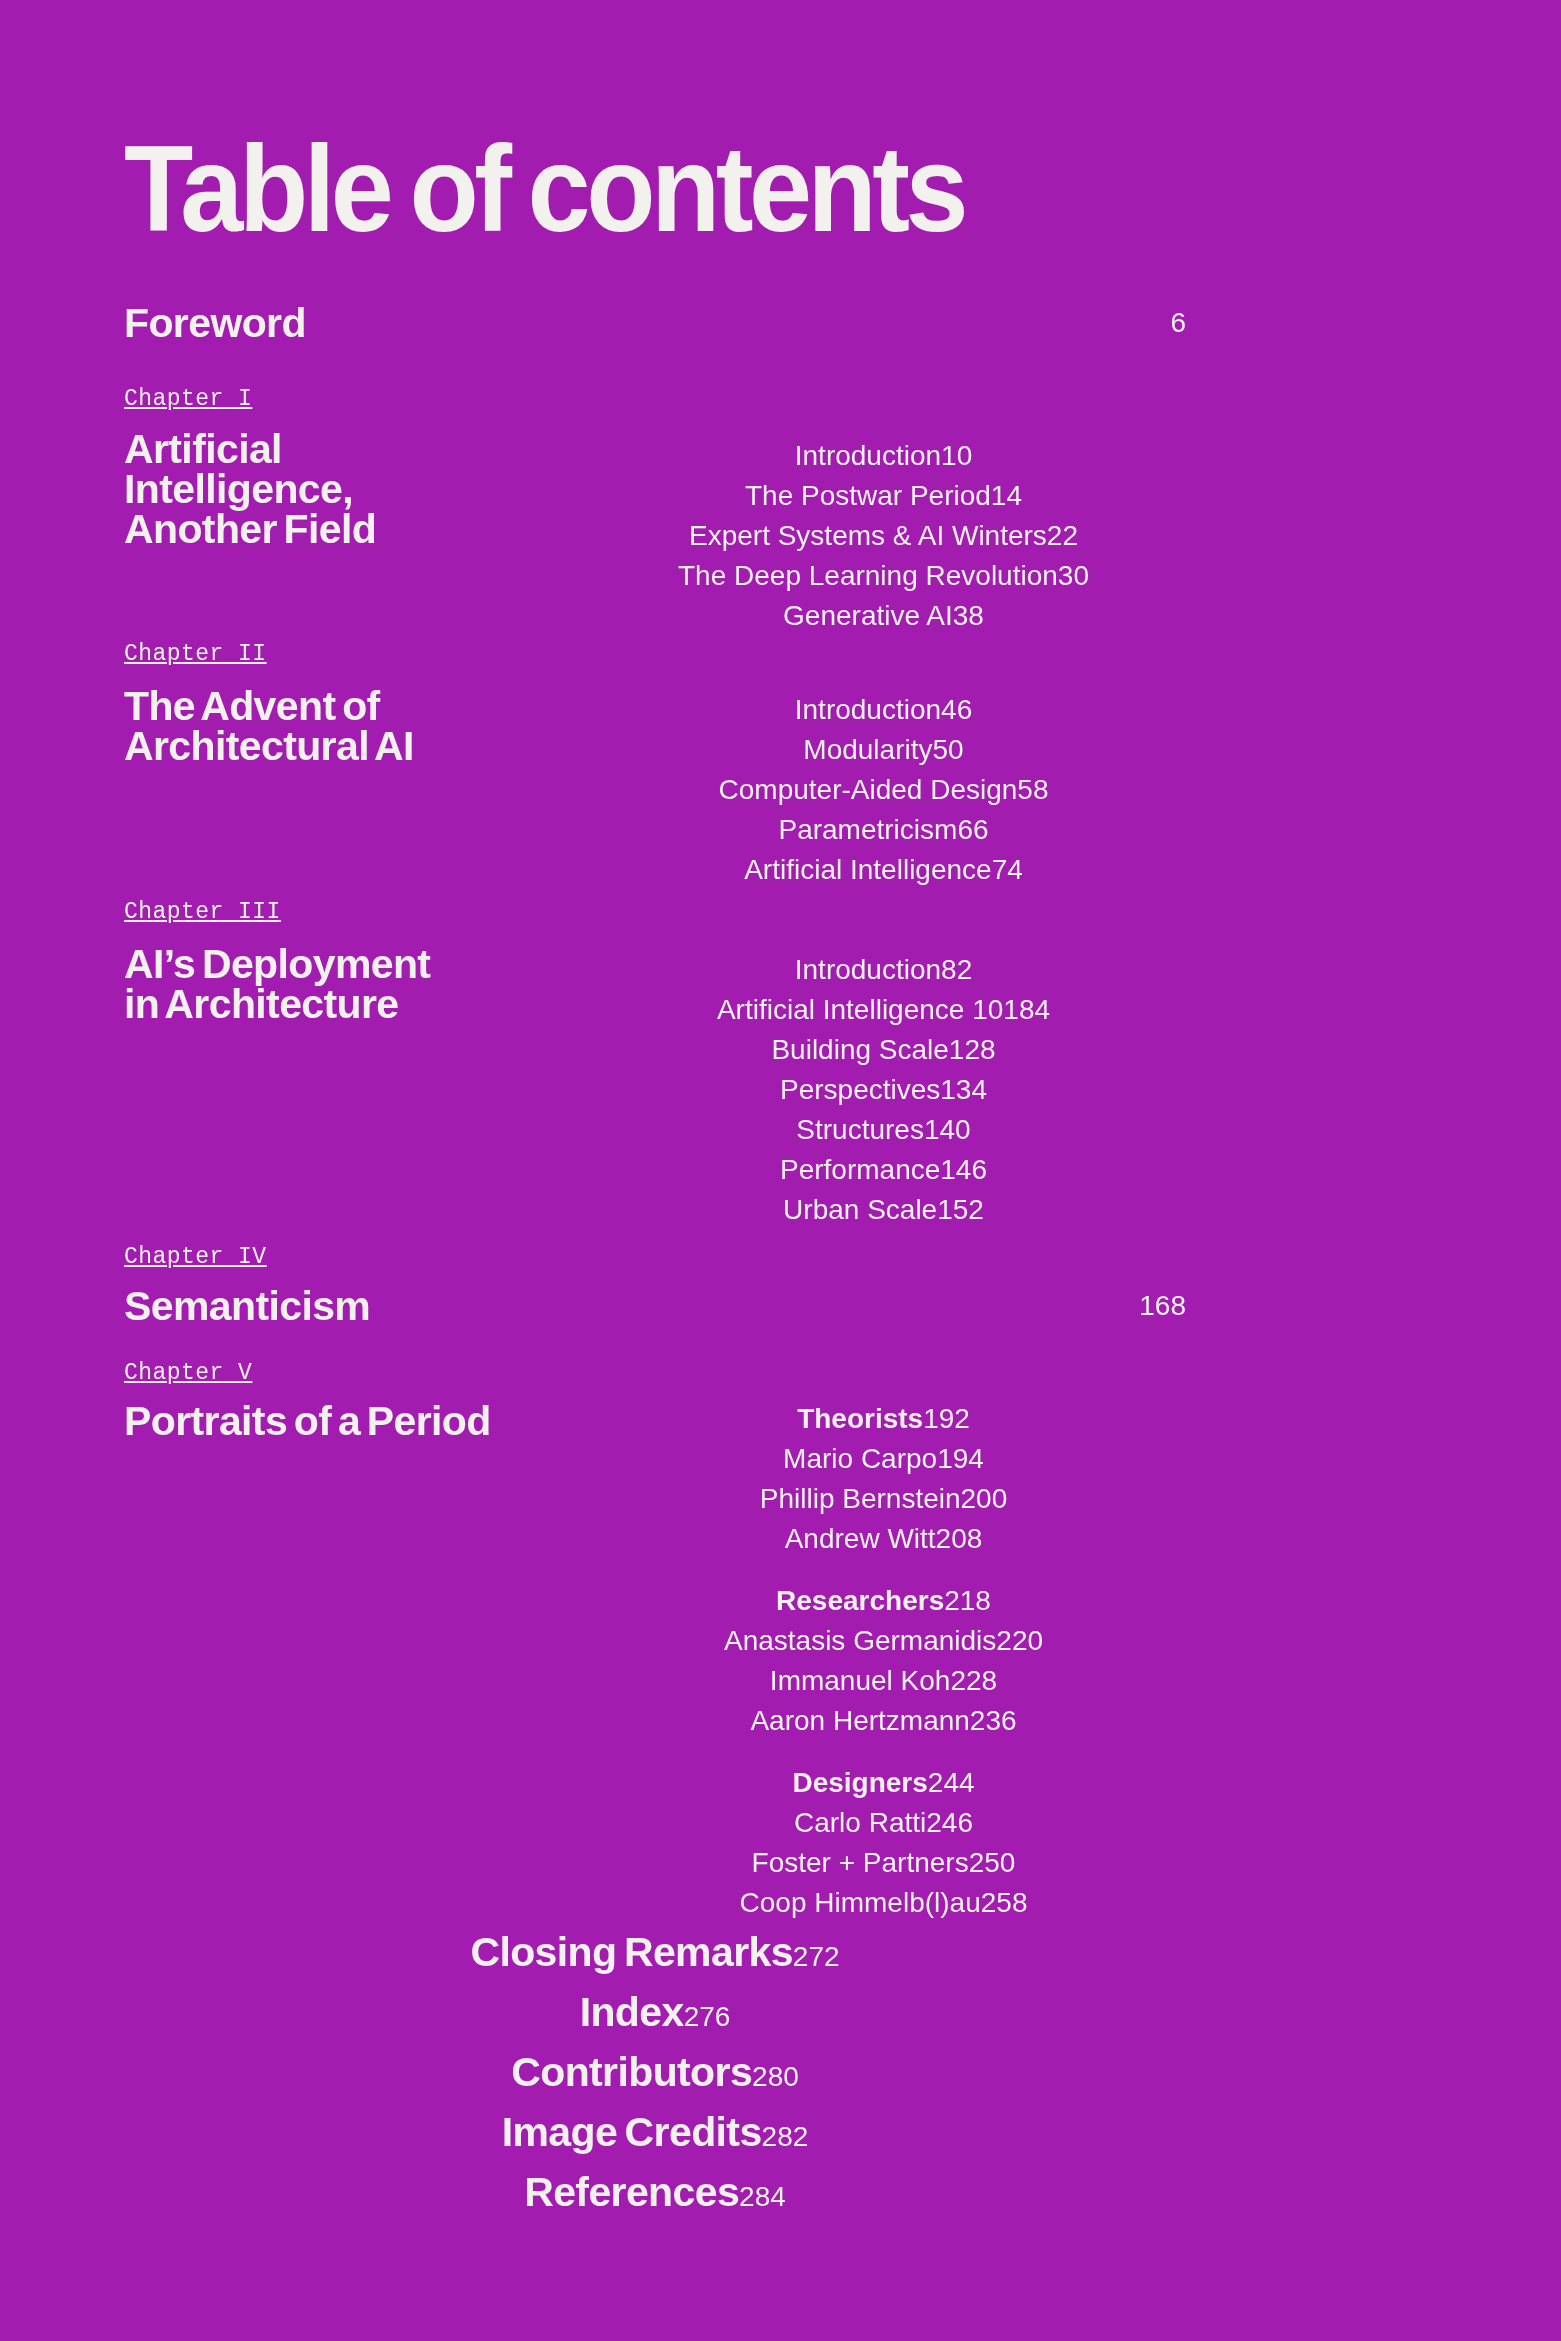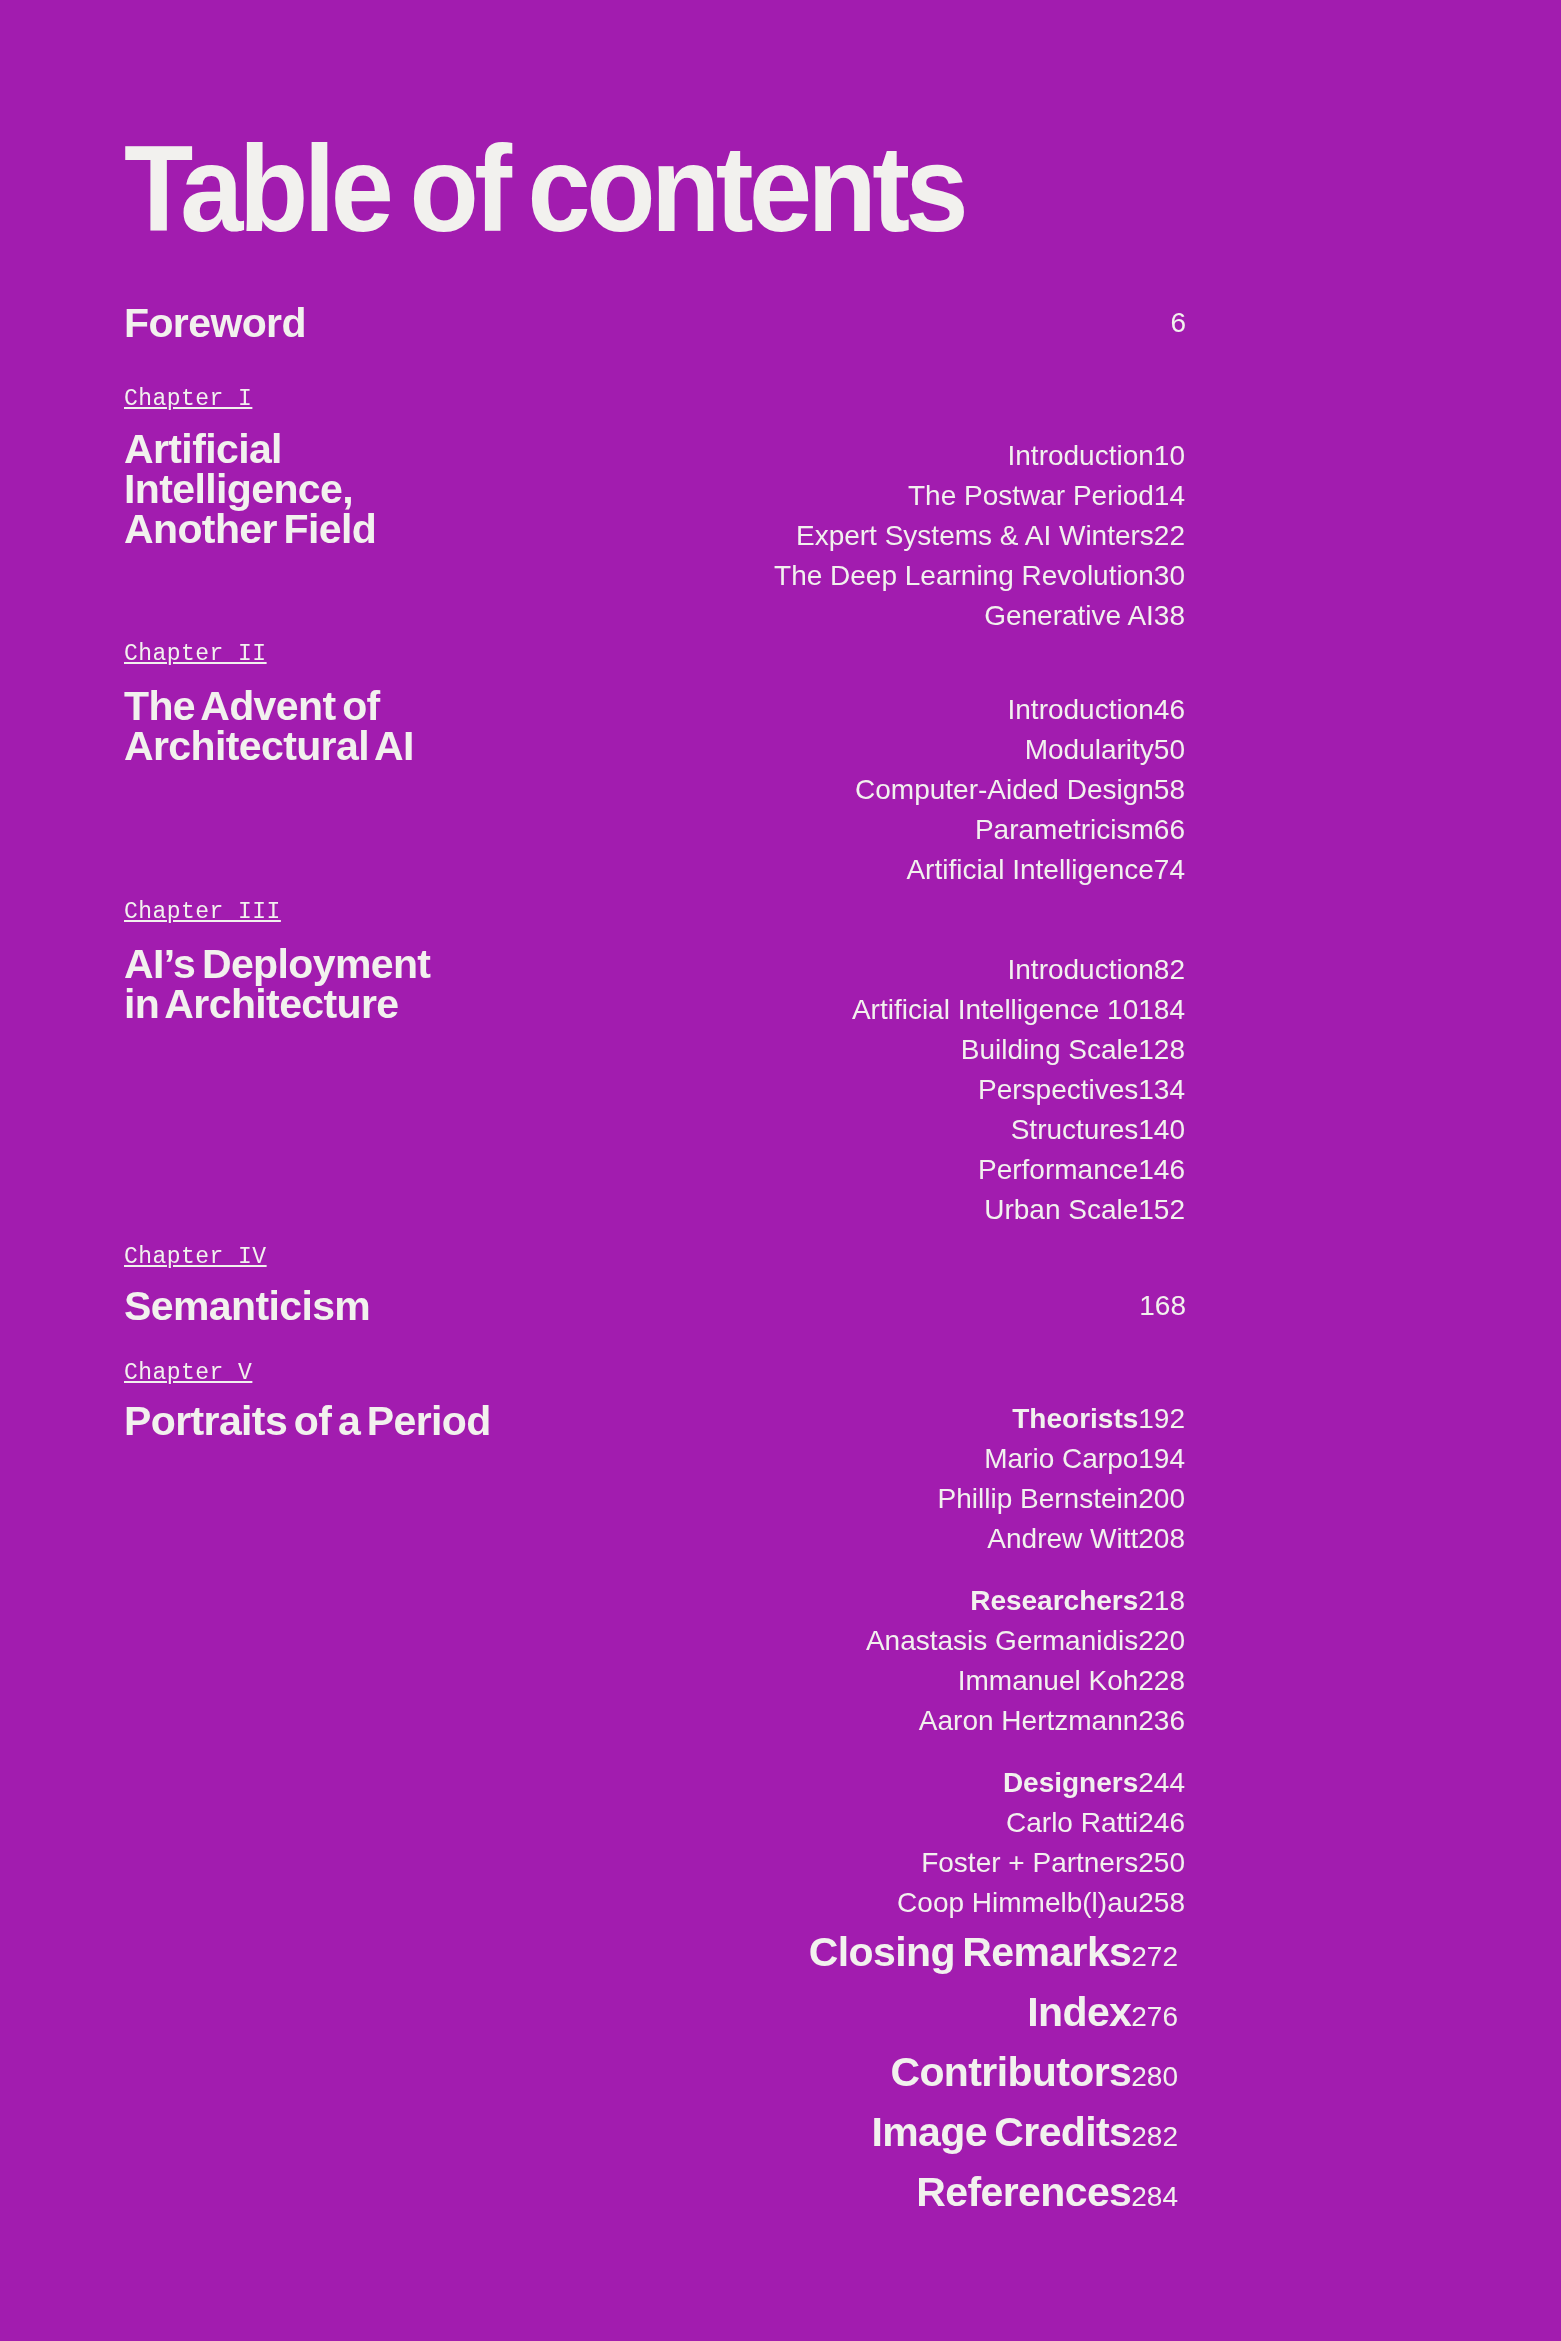--- a/index.html
+++ b/index.html
@@ -22,35 +22,35 @@
   .ch-title{
     position:absolute;left:124px;margin:0;
     font-size:41px;font-weight:bold;line-height:40px;
     letter-spacing:-0.015em;word-spacing:-0.1em;white-space:nowrap;
   }
   .ch-title span{display:block;}
   .items{
     position:absolute;left:582px;width:603px;
     margin:0;padding:0;list-style:none;
   }
-  .row{display:flex;justify-content:flex-end;align-items:baseline;}
+  .row{display:flex;justify-content:center;align-items:baseline;}
   .items .row{height:40px;line-height:40px;font-size:28px;white-space:nowrap;}
   .items .row .num{font-size:28px;}
   .row.group-header .label{font-weight:bold;}
   .heading-row{
     position:absolute;left:124px;width:1062px;
     display:flex;justify-content:space-between;align-items:center;white-space:nowrap;gap:48px;
   }
   .heading-row .big{
     font-size:41px;font-weight:bold;line-height:40px;
     letter-spacing:-0.015em;word-spacing:-0.08em;
   }
   .heading-row .num{font-size:28px;line-height:40px;}
   .backmatter{
-    position:absolute;left:116px;top:1922px;width:1062px;
+    position:absolute;left:124px;top:1922px;width:1062px;
     margin:0;padding:0;list-style:none;
   }
   .backmatter .row{height:60px;line-height:60px;white-space:nowrap;}
   .backmatter .big{
     font-size:41px;font-weight:bold;
     letter-spacing:-0.015em;word-spacing:-0.08em;
   }
   .backmatter .num{font-size:28px;}
 </style>
 </head>

